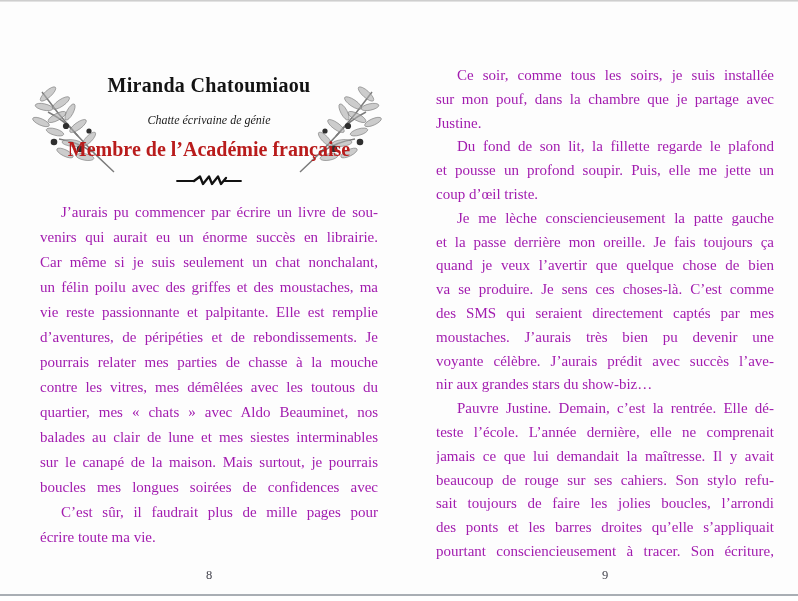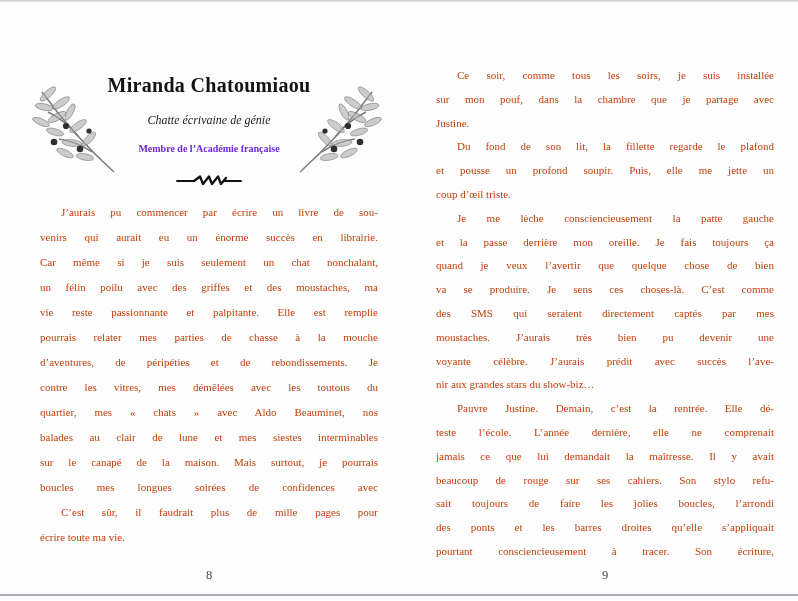--- a/index.html
+++ b/index.html
@@ -35,32 +35,32 @@
     text-align:center; font-size:20px; font-weight:bold; color:#131313;
     letter-spacing:.3px; line-height:22px;
   }
   .role {
     position:absolute; top:110px; left:0; width:338px;
     text-align:center; font-style:italic; font-size:12px; color:#1b1b1b;
     line-height:20px;
   }
   .affil {
     position:absolute; top:140px; left:0; width:338px;
-    text-align:center; font-weight:bold; font-size:10px; color:#6d28d9;
+    text-align:center; font-weight:bold; font-size:20px; color:#b91c1c;
     line-height:18px;
   }
   .branch { position:absolute; top:82px; width:84px; height:92px; }
   .branch.lft { left:-8px; }
   .branch.rgt { right:-4px; transform:scaleX(-1); }
   .divider { position:absolute; top:174px; left:50%; transform:translateX(-50%);
              width:66px; height:13px; }
 
   
-  .bodytext { position:absolute; left:0; width:338px; color:#c2410c;
-              font-size:11px; }
+  .bodytext { position:absolute; left:0; width:338px; color:#a21caf;
+              font-size:15px; }
   .body-left  { top:200px; --lh:25px;  }
   .body-right { top:64px;  --lh:23.8px; }
   .line {
     height: var(--lh); line-height: var(--lh);
     white-space: nowrap; overflow: hidden;
   }
   .line.just { text-align: justify; text-align-last: justify; }
   .line.indent { text-indent: 21px; }
 
   .pagenum {
@@ -143,22 +143,22 @@
         <path d="M48,7 H65" stroke="#121212" stroke-width="1.8" fill="none" stroke-linecap="round"></path>
       </svg>
     </div>
 
     <div class="bodytext body-left">
         <div class="line indent just">J’aurais pu commencer par écrire un livre de sou-</div>
         <div class="line just">venirs qui aurait eu un énorme succès en librairie.</div>
         <div class="line just">Car même si je suis seulement un chat nonchalant,</div>
         <div class="line just">un félin poilu avec des griffes et des moustaches, ma</div>
         <div class="line just">vie reste passionnante et palpitante. Elle est remplie</div>
+        <div class="line just">d’aventures, de péripéties et de rebondissements. Je</div>
         <div class="line just">pourrais relater mes parties de chasse à la mouche</div>
-        <div class="line just">d’aventures, de péripéties et de rebondissements. Je</div>
         <div class="line just">contre les vitres, mes démêlées avec les toutous du</div>
         <div class="line just">quartier, mes « chats » avec Aldo Beauminet, nos</div>
         <div class="line just">balades au clair de lune et mes siestes interminables</div>
         <div class="line just">sur le canapé de la maison. Mais surtout, je pourrais</div>
         <div class="line just">boucles mes longues soirées de confidences avec</div>
         <div class="line indent just">C’est sûr, il faudrait plus de mille pages pour</div>
         <div class="line">écrire toute ma vie.</div>
       </div>
 
     <div class="pagenum">8</div>

